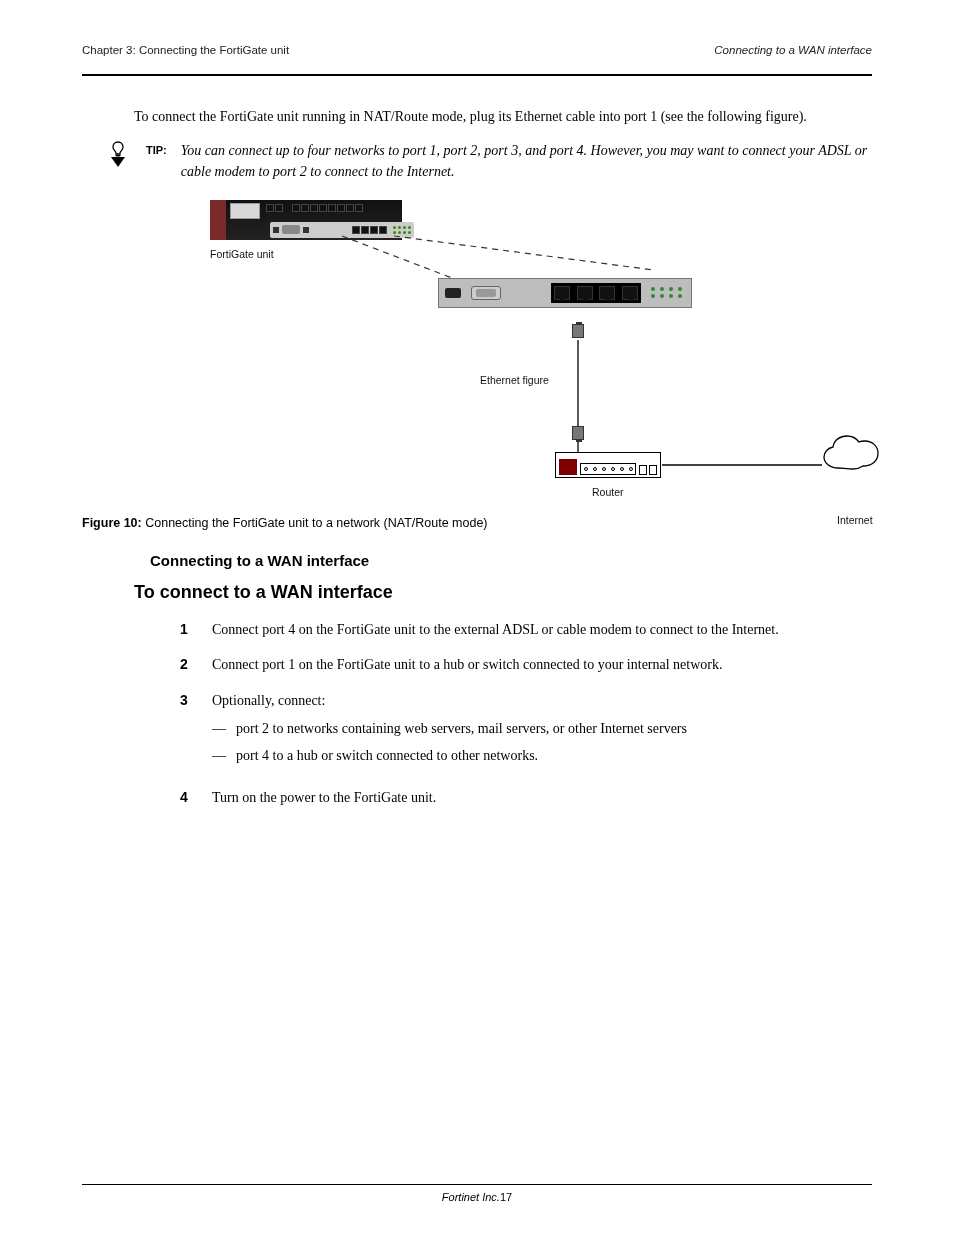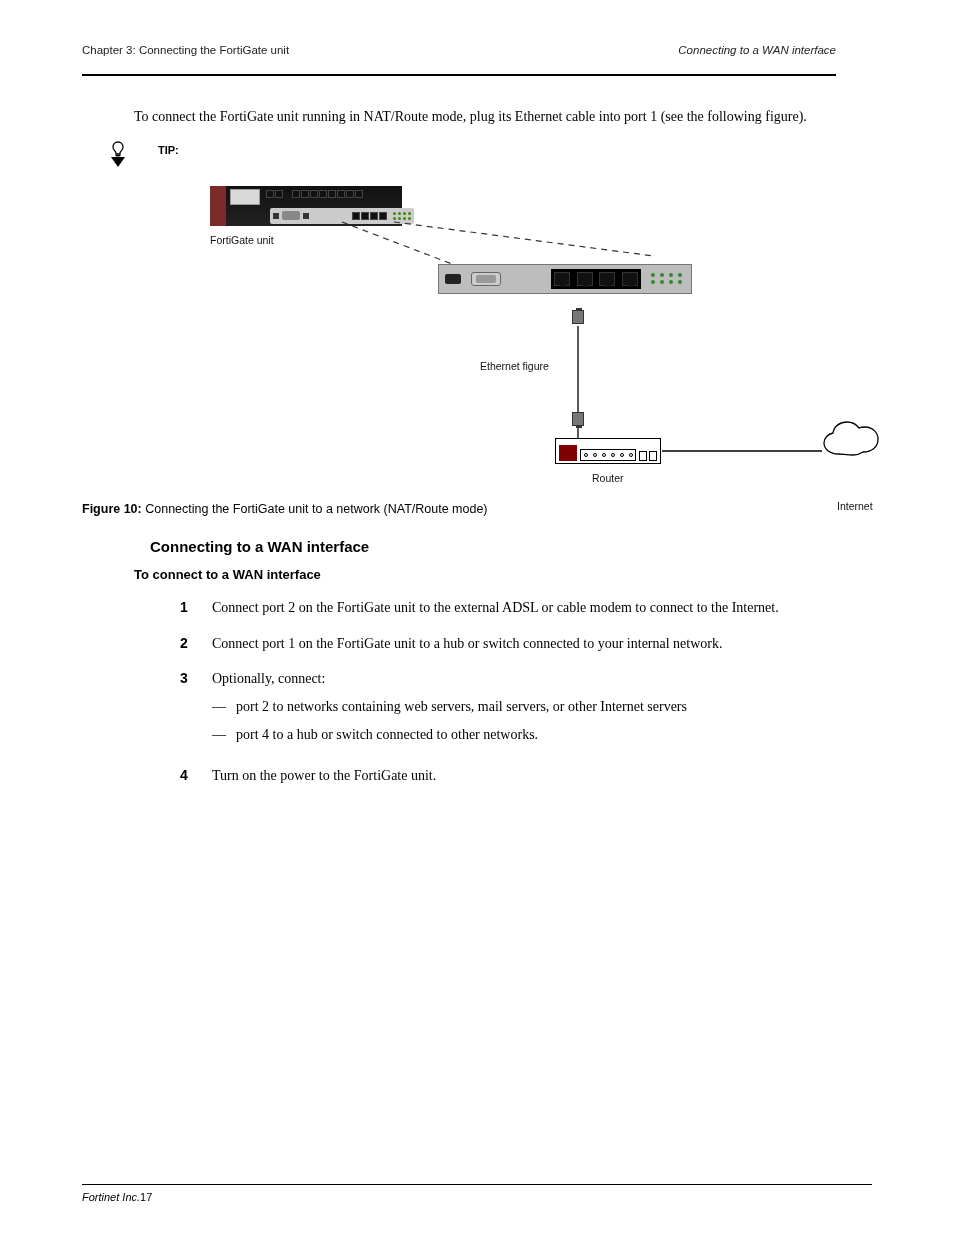--- a/index.html
+++ b/index.html
@@ -6,21 +6,21 @@
   body {
     font-family: "Times New Roman", Times, serif;
     background: #fff;
     color: #000;
     width: 954px;
     height: 1235px;
     position: relative;
     font-size: 14px;
   }
   .page {
-    padding: 44px 118px 30px 82px;
+    padding: 44px 82px 30px 82px;
     position: relative;
     height: 100%;
   }
   .header-rule {
     border-top: 2px solid #000;
     margin-top: 18px;
     margin-bottom: 30px;
   }
   .header-line {
     display: flex;
@@ -31,21 +31,21 @@
   }
   .header-right { font-style: italic; }
   .body-text {
     margin-left: 52px;
     line-height: 1.55;
   }
   .para { margin-bottom: 12px; }
   .tip-row {
     display: flex;
     align-items: flex-start;
-    gap: 26px;
+    gap: 14px;
     margin-left: 22px;
     margin-bottom: 8px;
   }
   .tip-icon {
     flex: 0 0 auto;
     width: 28px; height: 28px;
   }
   .tip-label {
     font-family: Arial, Helvetica, sans-serif;
     font-weight: bold;
@@ -248,21 +248,21 @@
   .footer {
     position:absolute;
     left: 82px; right: 82px;
     bottom: 32px;
   }
   .footer-rule {
     border-top: 1.5px solid #000;
     margin-bottom: 6px;
   }
   .footer-line {
-    display:flex; justify-content:flex-start;
+    display:flex; justify-content:center;
     font-family: Arial, Helvetica, sans-serif;
     font-size: 11px;
   }
   .bold { font-weight: bold; }
   .conn-top { left: 490px; top: 134px; }
   .conn-bot { left: 490px; top: 236px; }
 </style>
 </head>
 <body>
 
@@ -278,20 +278,21 @@
   </div>
 
   <div class="tip-row">
     <svg class="tip-icon" viewBox="0 0 28 28">
       <path d="M14 2c-3 0-5 2.4-5 5 0 2 1 3 2 4.2.6.7 1 1.3 1 2.1v.7h4v-.7c0-.8.4-1.4 1-2.1 1-1.2 2-2.2 2-4.2 0-2.6-2-5-5-5z" fill="none" stroke="#000" stroke-width="1.3"></path>
       <rect x="11.5" y="14.8" width="5" height="1.3" fill="#000"></rect>
       <rect x="12" y="16.6" width="4" height="1.1" fill="#000"></rect>
       <path d="M7 17 L21 17 L14 27 Z" fill="#000"></path>
     </svg>
     <span class="tip-label">TIP:</span>
+    <span class="tip-text">You can connect up to four networks to port 1, port 2, port 3, and port 4. However, you may want to connect your ADSL or cable modem to port 2 to connect to the Internet.</span>
   </div>
 
   <div class="diagram">
 
     <div class="device device-top">
       <div class="dt-left">
         <div class="dt-port"></div>
           <div class="dt-port"></div>
       </div>
       <div class="dt-mid">
@@ -408,27 +409,27 @@
   </div>
 
   <p class="figcap">
     <span class="fignum">Figure 10:</span>
     <span class="figtxt">Connecting the FortiGate unit to a network (NAT/Route mode)</span>
   </p>
 
   <h3 class="h3">Connecting to a WAN interface</h3>
 
   <div class="body-text">
-    <p class="para bold" style="font-family: Arial, Helvetica, sans-serif; font-size:13px;">To connect to a WAN interface</p>
+    <p class="para bold" style="font-family: Arial, Helvetica, sans-serif; font-size:18px;">To connect to a WAN interface</p>
   </div>
 
   <div class="ol">
     <div class="li">
       <span class="num">1</span>
-      <span>Connect port 2 on the FortiGate unit to the external ADSL or cable modem to connect to the Internet.</span>
+      <span>Connect port 4 on the FortiGate unit to the external ADSL or cable modem to connect to the Internet.</span>
     </div>
     <div class="li">
       <span class="num">2</span>
       <span>Connect port 1 on the FortiGate unit to a hub or switch connected to your internal network.</span>
     </div>
     <div class="li">
       <span class="num">3</span>
       <span>
         <span>Optionally, connect:</span>
         <div class="ul-dash">

